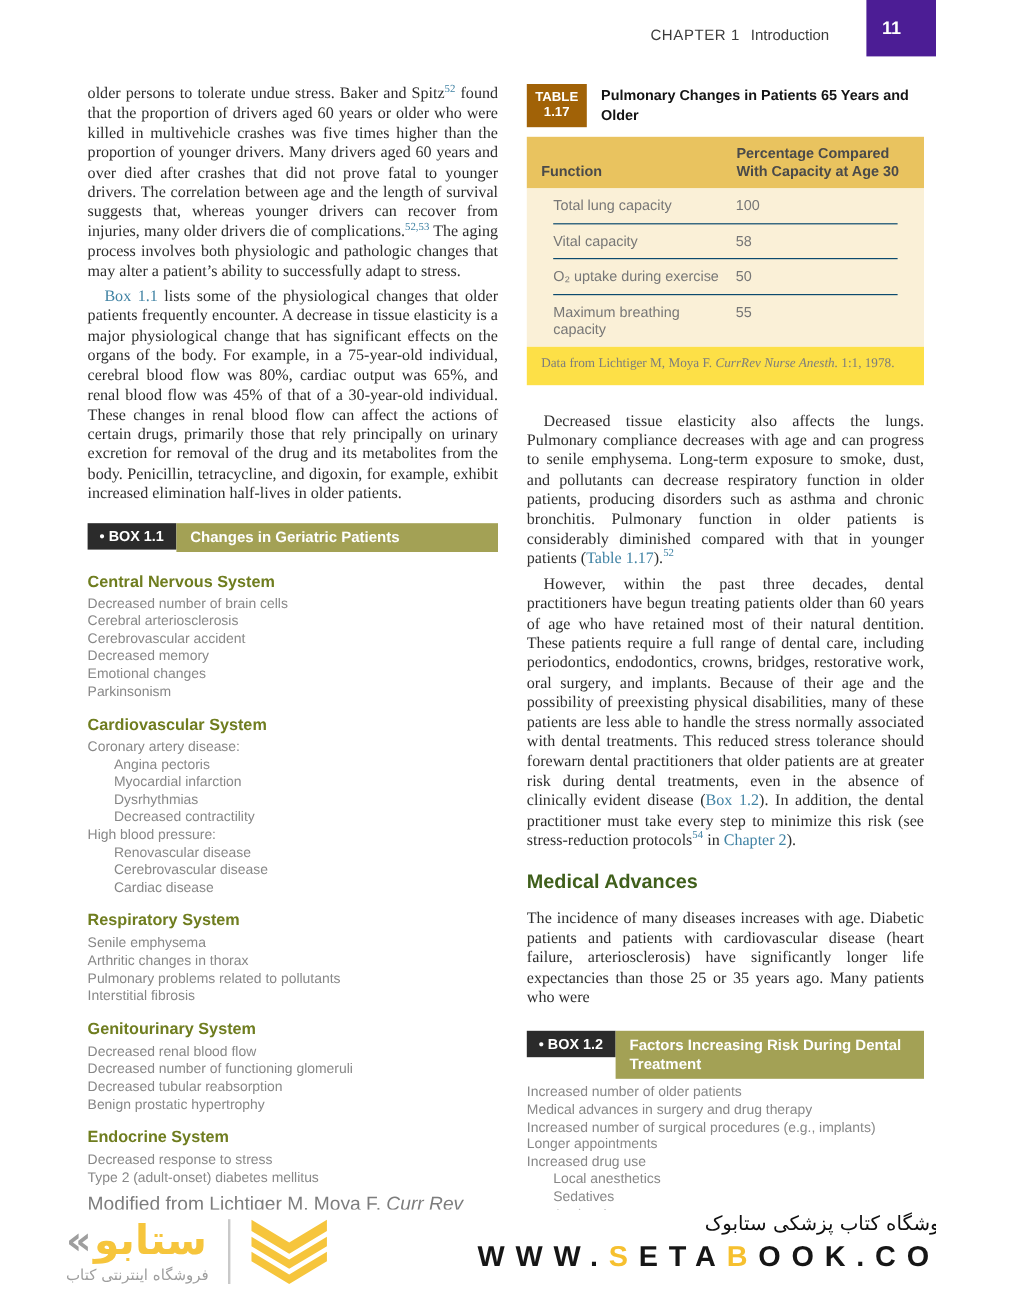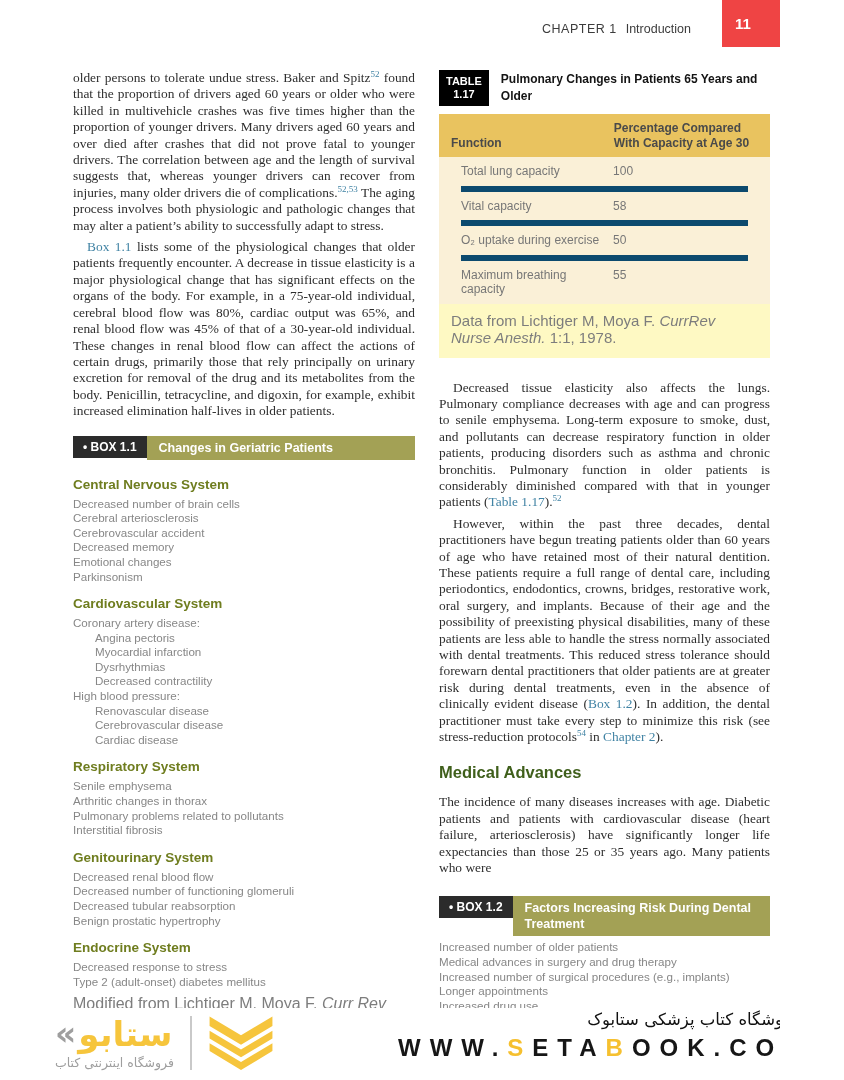--- a/index.html
+++ b/index.html
@@ -3,21 +3,21 @@
 <meta charset="utf-8">
 <style>
   html,body{margin:0;padding:0;background:#ffffff;}
   .page{position:relative;width:780px;height:1080px;background:#ffffff;overflow:hidden;
         font-family:"Liberation Serif",serif;color:#2e2e2e;}
 
   
   .running-head{position:absolute;top:22px;right:89px;font-family:"Liberation Sans",sans-serif;
                 font-size:12.5px;color:#3c3c3c;}
   .running-head .ch-label{letter-spacing:.5px;margin-right:9px;}
-  .page-num{position:absolute;top:0;right:0;width:58px;height:47px;background:#ef4444;
+  .page-num{position:absolute;top:0;right:0;width:58px;height:47px;background:#4c1d95;
             color:#ffffff;font-family:"Liberation Sans",sans-serif;font-weight:bold;
             font-size:15px;line-height:47px;padding-left:13px;box-sizing:border-box;}
 
   
   .col{position:absolute;top:70px;}
   .col-left{left:73px;width:342px;}
   .col-right{left:439px;width:331px;}
 
   .body-text{margin:0 0 5px 0;font-size:13.4px;line-height:16.4px;text-align:justify;}
   .body-text.indent{text-indent:14px;}
@@ -38,36 +38,36 @@
       color:#878787;margin-bottom:1px;}
   .bi.ind{padding-left:22px;}
   .box-footnote{font-family:"Liberation Sans",sans-serif;font-size:16px;color:#7d7d7d;
                 margin-top:10px;line-height:12px;}
   .box-footnote .it{font-style:italic;}
   .box-rule{height:5px;background:#e2e2e2;margin-top:7px;}
 
   
   .tbl-block{margin-bottom:22px;}
   .tbl-head{display:flex;align-items:flex-start;margin-bottom:8px;}
-  .tbl-label{background:#000000;color:#ffffff;font-family:"Liberation Sans",sans-serif;
+  .tbl-label{background:#a16207;color:#ffffff;font-family:"Liberation Sans",sans-serif;
              font-weight:bold;font-size:11px;line-height:13px;text-align:center;
              padding:5px 7px;}
   .tbl-title{font-family:"Liberation Sans",sans-serif;font-weight:bold;font-size:12px;
              line-height:17px;color:#141414;padding:1px 0 0 12px;}
   .tbl-header-row{display:flex;background:#e9c35f;padding:7px 12px 7px 12px;
                   font-family:"Liberation Sans",sans-serif;font-weight:bold;font-size:12px;
                   line-height:14.5px;color:#4a4a4a;align-items:flex-end;}
   .tc1{flex:0 0 53%;}
   .tc2{flex:1;}
   .tbl-body{background:#faf0d7;padding:0 22px;font-family:"Liberation Sans",sans-serif;
             font-size:12px;color:#777777;}
   .t-row{display:flex;padding:7px 0;line-height:14.5px;}
-  .t-row + .t-row{border-top:6px solid #0c4a6e;}
-  .tbl-foot{background:#fef9c3;padding:8px 12px 12px 12px;
-            font-family:Liberation Sans, sans-serif;font-size:15px;color:#7d7d7d;}
+  .t-row + .t-row{border-top:1px solid #0c4a6e;}
+  .tbl-foot{background:#fde047;padding:8px 12px 12px 12px;
+            font-family:Liberation Serif, serif;font-size:11px;color:#7d7d7d;}
   .tbl-foot .it{font-style:italic;}
 
   .h-advances{font-family:"Liberation Sans",sans-serif;font-weight:bold;font-size:16.5px;
               color:#3f5f1b;margin:8px 0 12px 0;}
 
   
   .footer{position:absolute;left:0;top:1008px;width:844px;height:72px;background:#ffffff;}
   .f-left{position:absolute;left:55px;top:6px;display:flex;align-items:flex-start;}
   .logo-row{display:flex;align-items:center;direction:ltr;}
   .logo-chev{color:#9e9e9e;font-size:33px;font-weight:bold;font-family:"DejaVu Sans",sans-serif;

